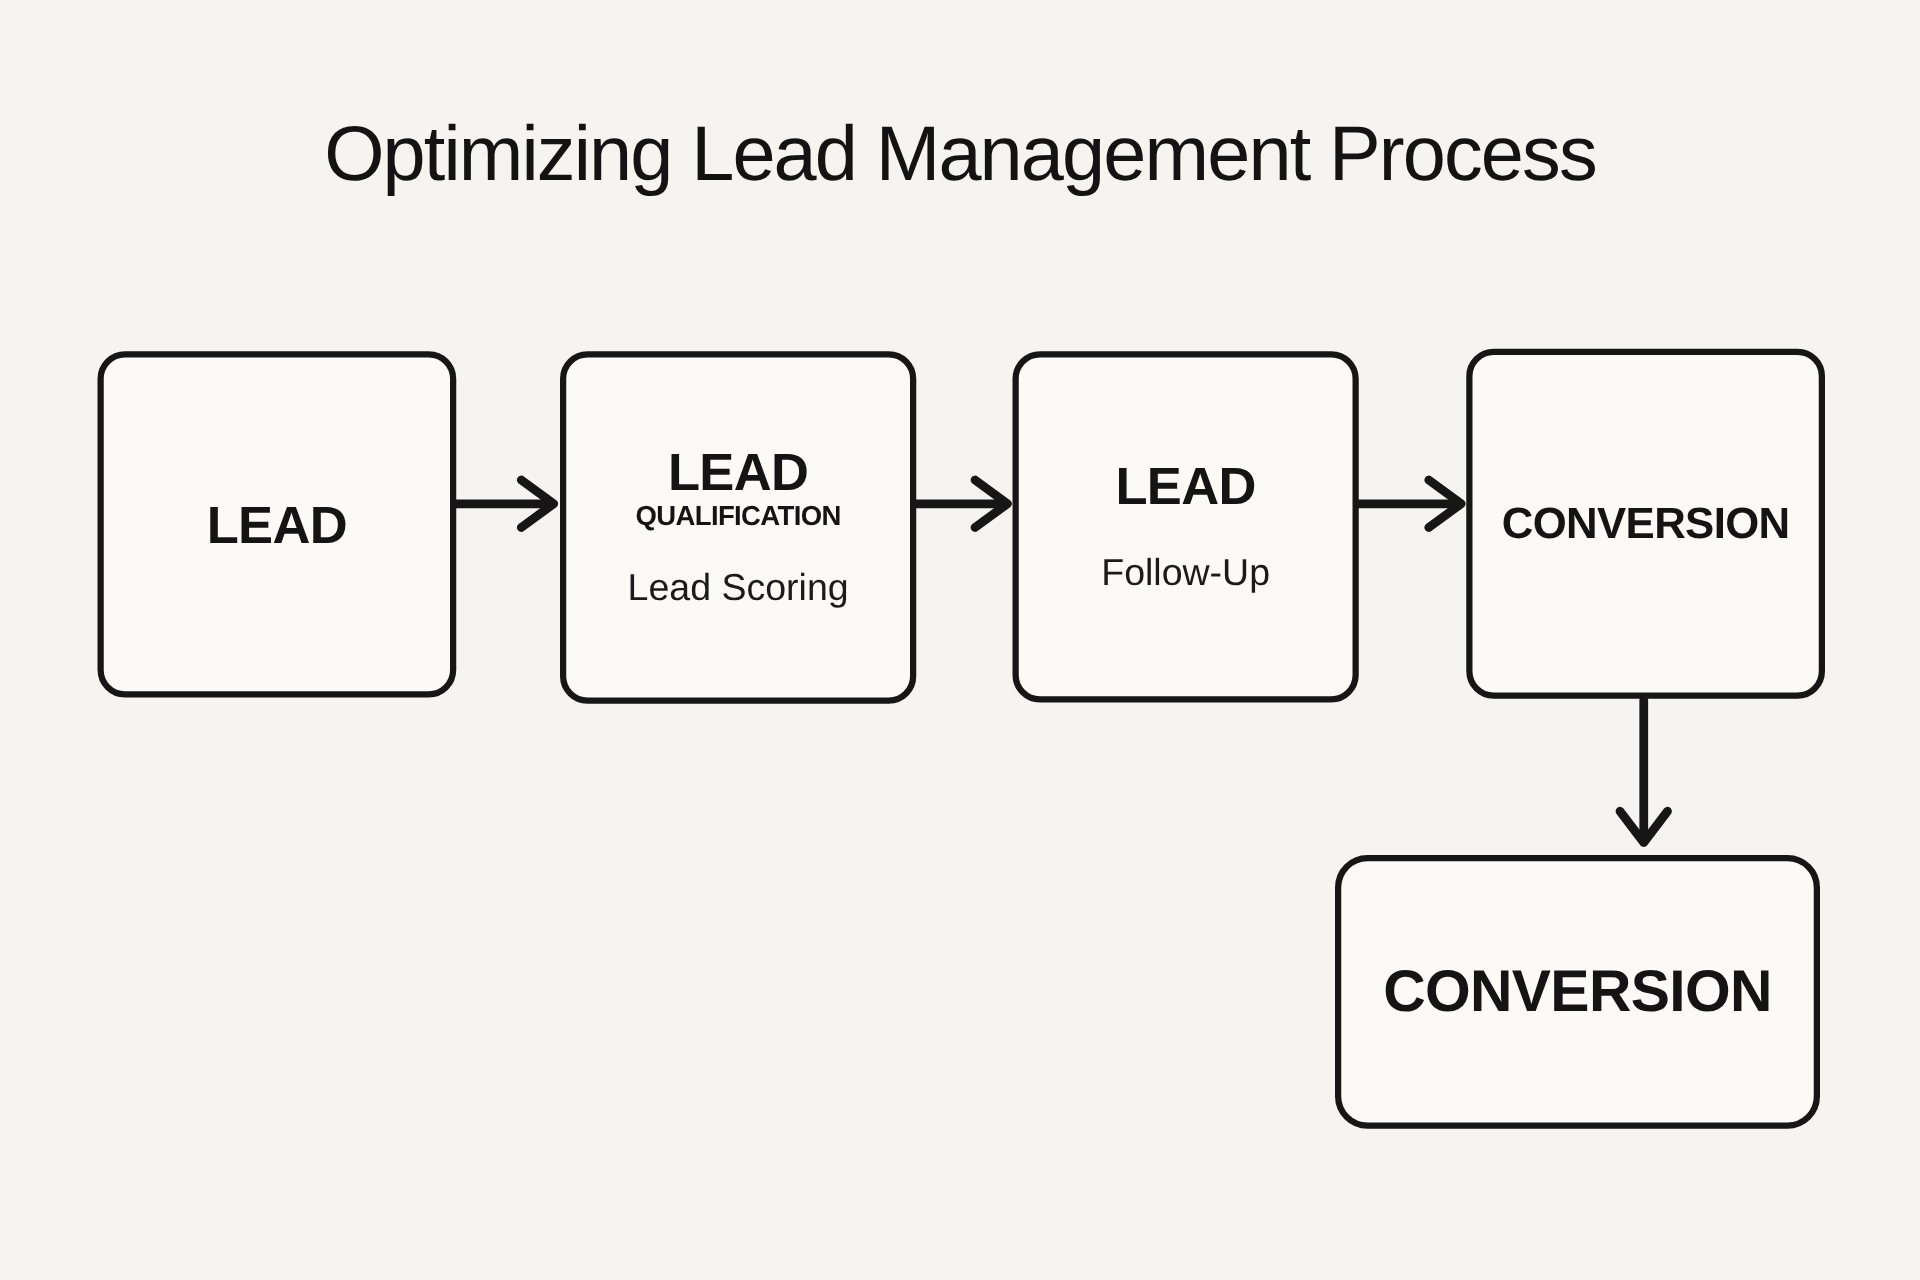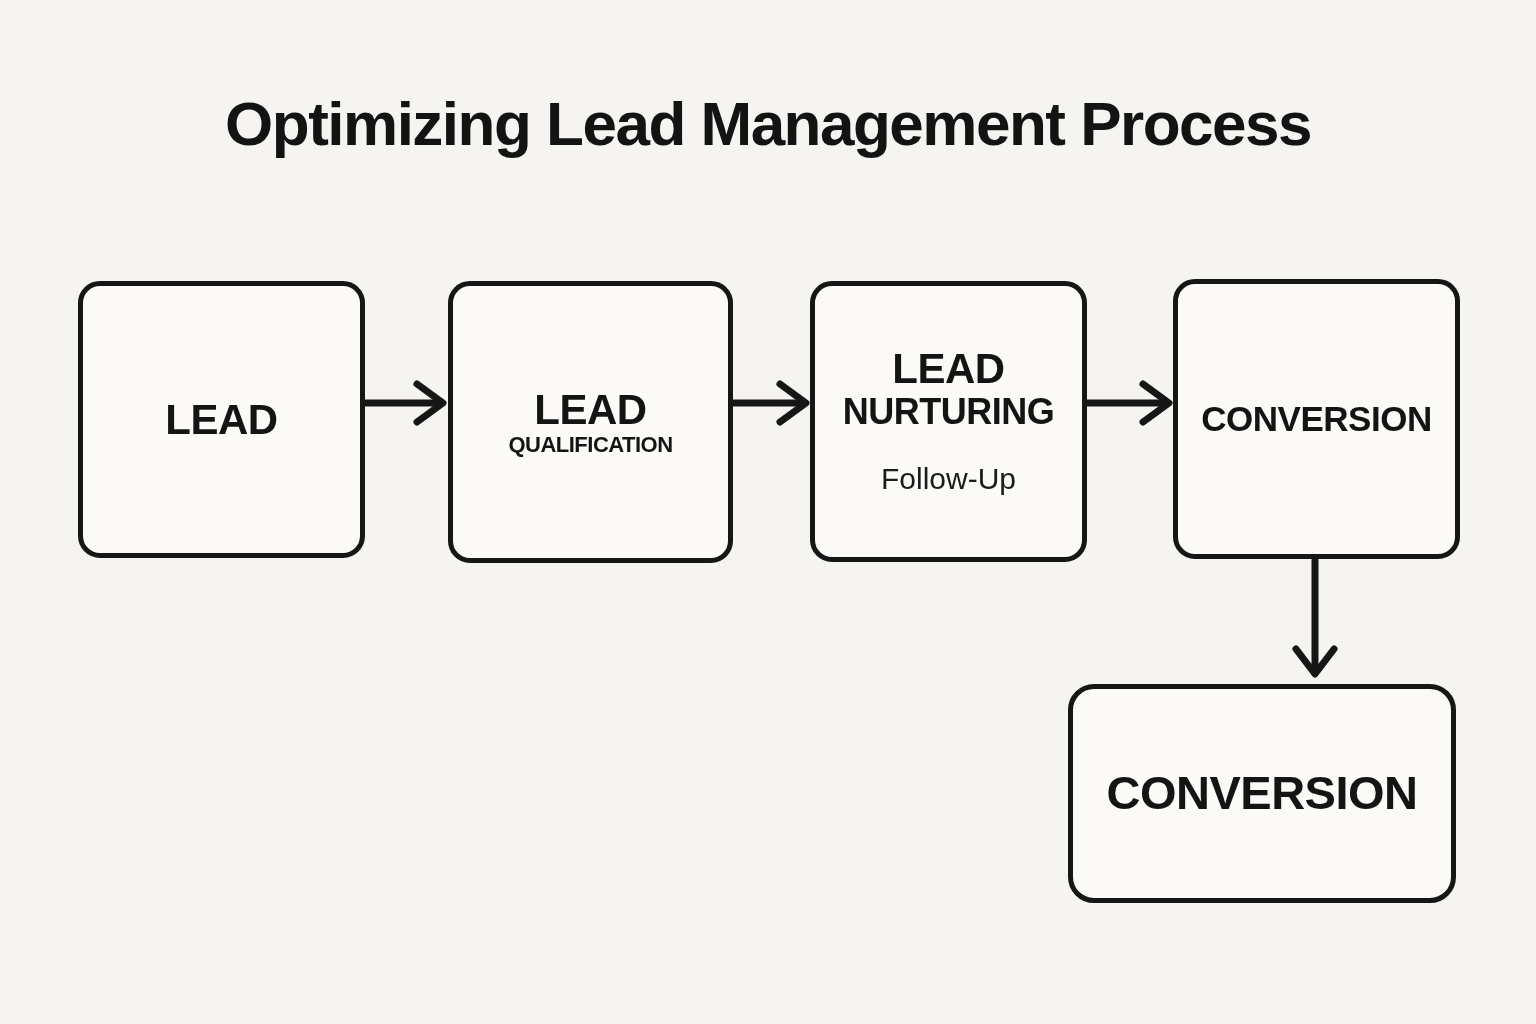--- a/index.html
+++ b/index.html
@@ -15,21 +15,21 @@
     background: #f6f4f0;
     overflow: hidden;
   }
   .title {
     position: absolute;
     left: 0;
     right: 0;
     top: 88px;
     text-align: center;
     font-size: 62px;
-    font-weight: 700;
+    font-weight: 400;
     letter-spacing: -1.5px;
     color: #131313;
   }
   .node {
     position: absolute;
     box-sizing: border-box;
     background: #fbfaf7;
     border: 5px solid #161616;
     border-radius: 22px;
     display: flex;
@@ -110,26 +110,26 @@
     <div class="heading">
       <span class="line line1">LEAD</span>
     </div>
   </div>
 
   <div class="node" id="node-1">
     <div class="heading">
       <span class="line line1">LEAD</span>
       <span class="line line2">QUALIFICATION</span>
     </div>
+    <div class="subtitle">Lead Scoring</div>
   </div>
 
   <div class="node" id="node-2">
     <div class="heading">
       <span class="line line1">LEAD</span>
-      <span class="line line2">NURTURING</span>
     </div>
     <div class="subtitle">Follow-Up</div>
   </div>
 
   <div class="node" id="node-3">
     <div class="heading">
       <span class="line line1">CONVERSION</span>
     </div>
   </div>
 

